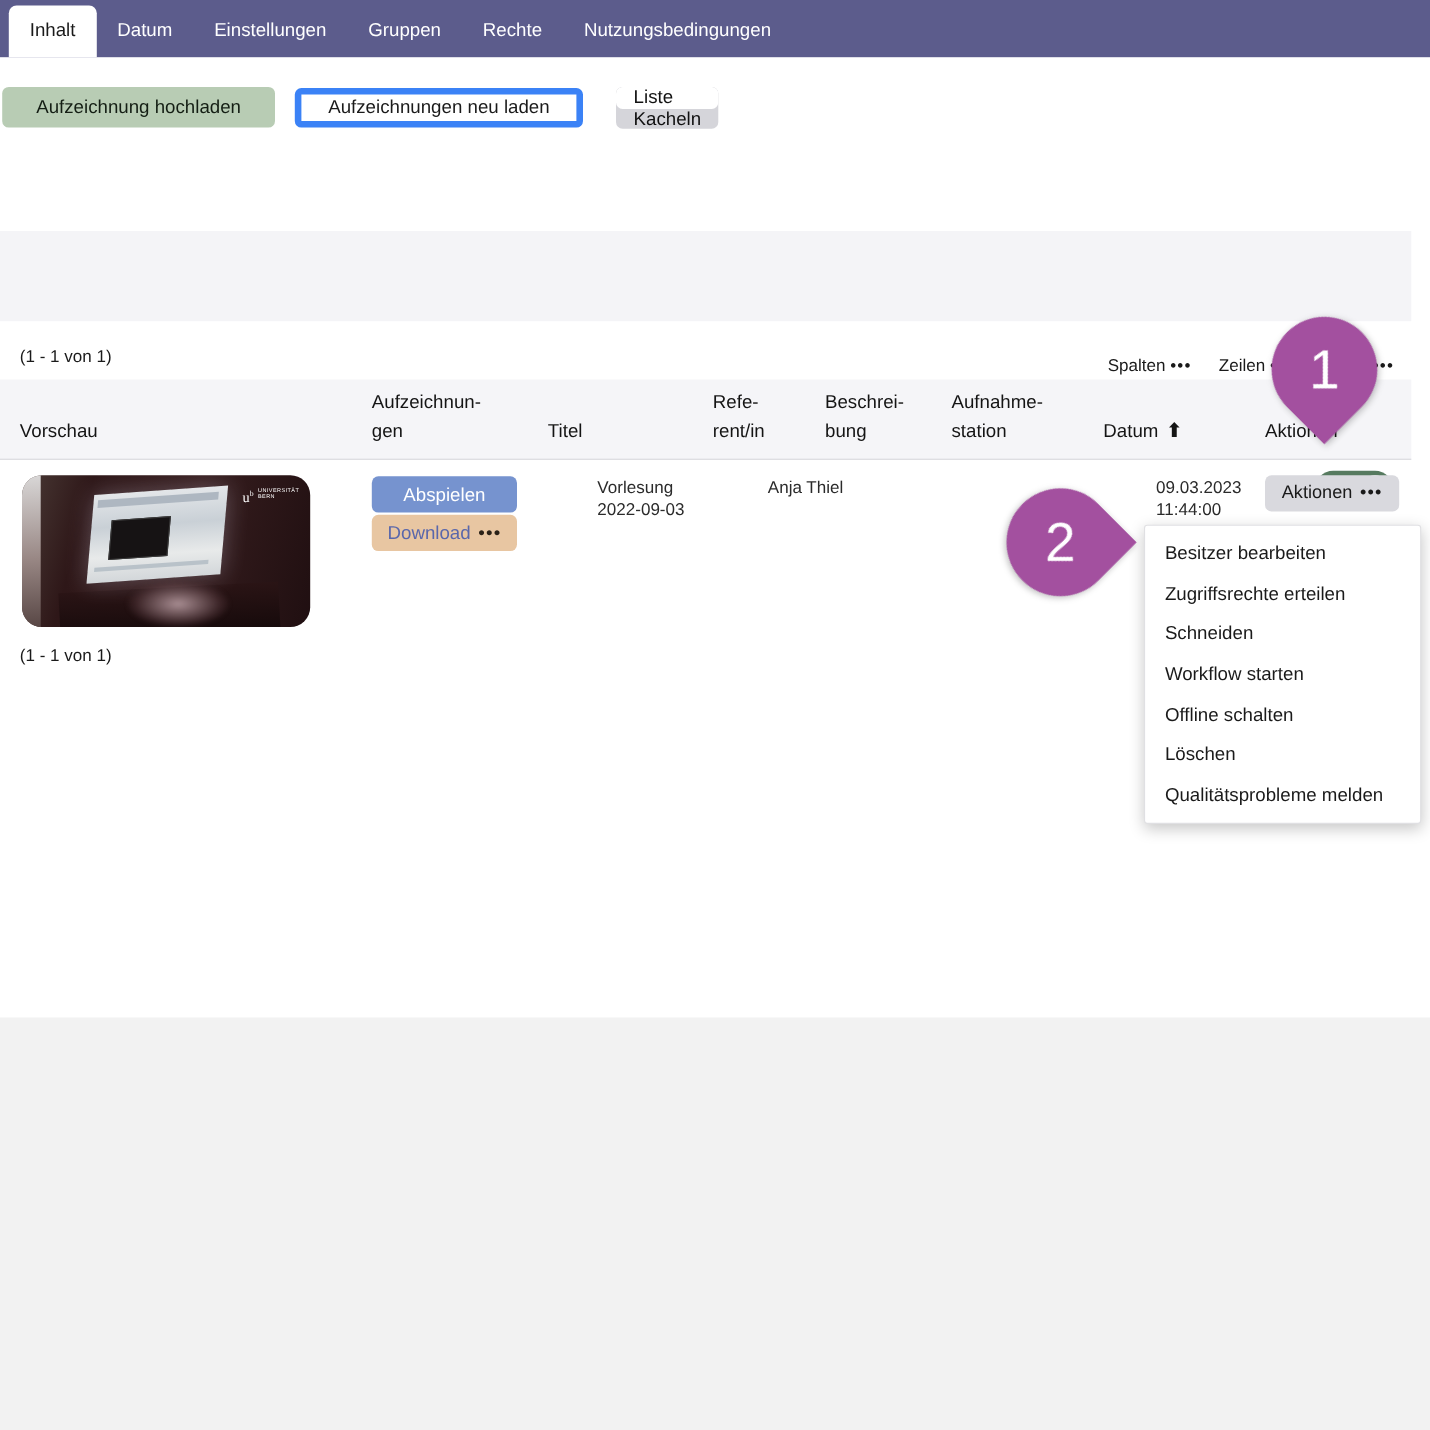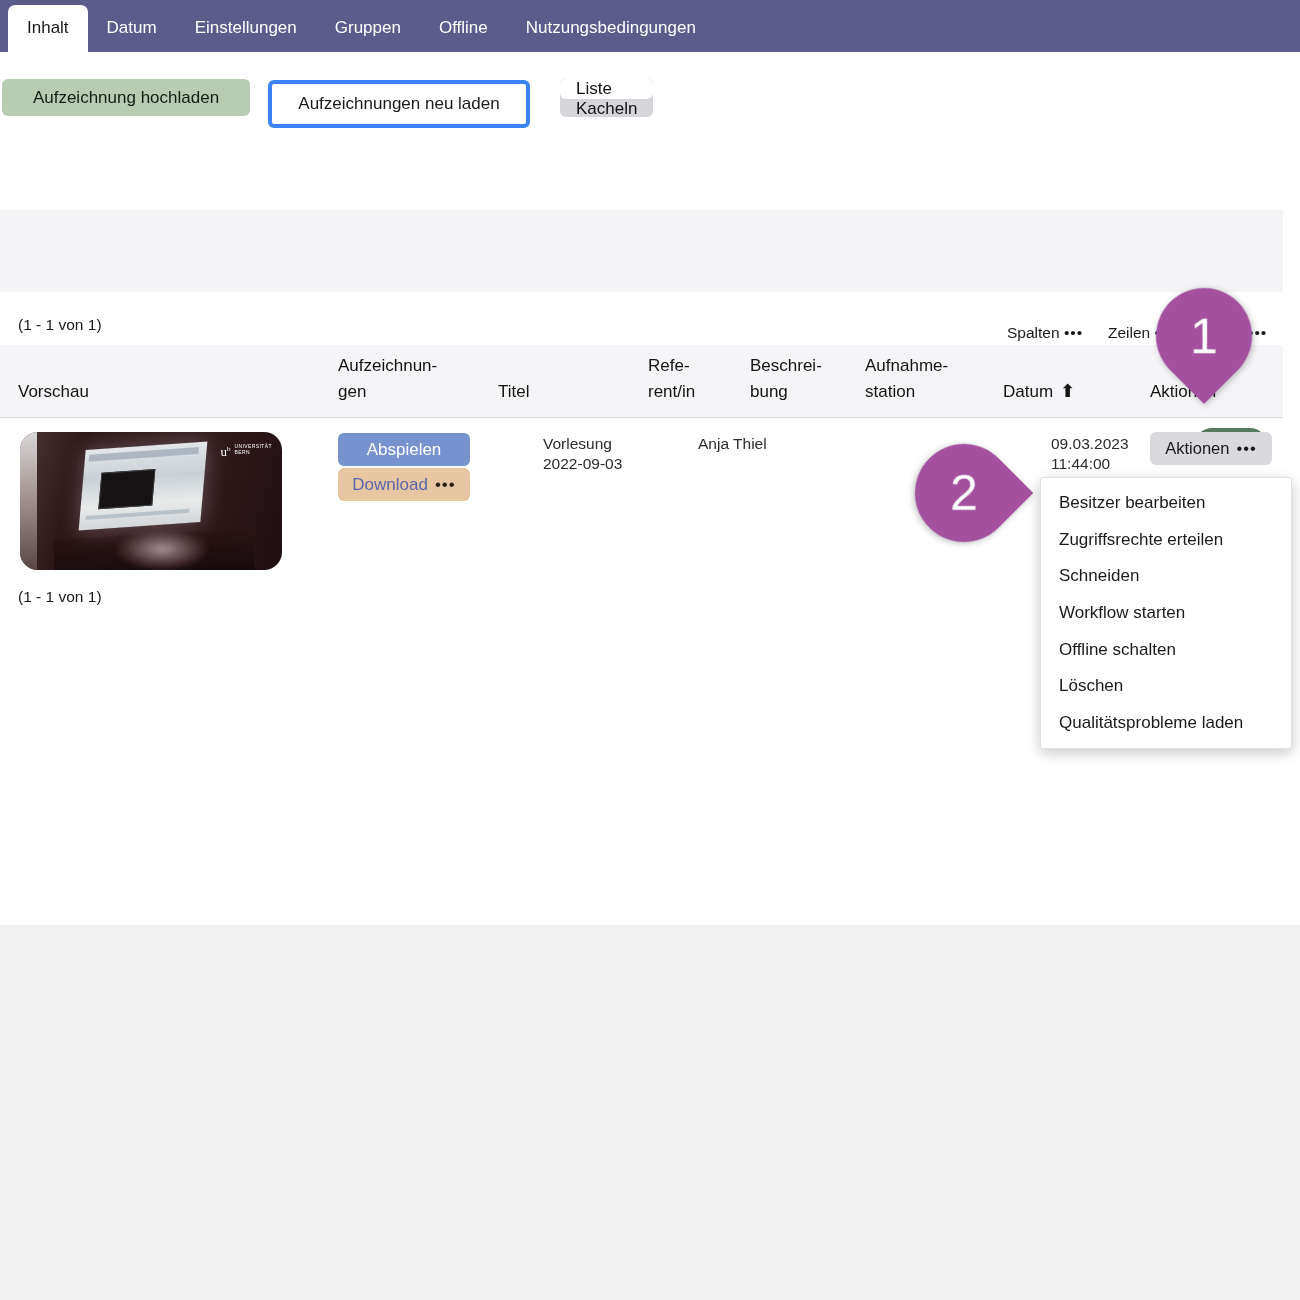--- a/index.html
+++ b/index.html
@@ -8,21 +8,21 @@
   .page { position:absolute; inset:0; }
 
   
   .navbar { position:absolute; left:0; top:0; width:1300px; height:52px; background:#5c5c8c; display:flex; align-items:flex-end; padding-left:8px; }
   .tab { font-size:17px; color:#ffffff; padding:13px 19px 14px; cursor:pointer; white-space:nowrap; }
   .tab.active { background:#ffffff; color:#1a1a1a; border-radius:7px 7px 0 0;margin-top:24px; }
 
   
   .btn { position:absolute; display:flex; align-items:center; justify-content:center; font-size:17px; border-radius:6px; cursor:pointer; }
   .btn-upload { left:2px; top:79px; width:248px; height:37px; background:#b8ccb4; color:#141e14; }
-  .btn-reload { left:268px; top:80px; width:262px; height:48px; background:#ffffff; border:4px solid #3b82f6; color:#1a1a1a; }
+  .btn-reload { left:268px; top:80px; width:262px; height:36px; background:#ffffff; border:6px solid #3b82f6; color:#1a1a1a; }
   .segmented { position:absolute; left:560px; top:79px; height:38px; display:flex; background:#d5d5da; border-radius:6px; overflow:hidden;flex-direction:column; }
   .segment { display:flex; align-items:center; padding:0 16px; font-size:17px; color:#111; cursor:pointer; }
   .segment.active { background:#ffffff; border-radius:6px; }
 
   
   .filter-band { position:absolute; left:0; top:210px; width:1283px; height:82px; background:#f4f4f7; }
   .filter-head { position:absolute; left:36px; top:221px; display:flex; align-items:center; cursor:pointer; }
   .chev { width:10px; height:10px; border-top:2px solid #2b2b2b; border-right:2px solid #2b2b2b; transform:rotate(45deg); margin-right:13px; }
   .filter-label { font-size:17px; color:#1a1a1a; }
   .filter-chip { position:absolute; left:18px; top:261px; background:#ffffff; font-size:14.5px; padding:4px 11px; color:#1a1a1a; cursor:pointer; }
@@ -92,21 +92,21 @@
 </head>
 <body>
 
 <div class="page">
 
   <div class="navbar">
     <div class="tab active">Inhalt</div>
     <div class="tab">Datum</div>
     <div class="tab">Einstellungen</div>
     <div class="tab">Gruppen</div>
-    <div class="tab">Offline</div>
+    <div class="tab">Rechte</div>
     <div class="tab">Nutzungsbedingungen</div>
   </div>
 
   <div class="btn btn-upload">Aufzeichnung hochladen</div>
   <div class="btn btn-reload">Aufzeichnungen neu laden</div>
   <div class="segmented">
     <div class="segment active">Liste</div>
     <div class="segment">Kacheln</div>
   </div>
 
@@ -207,21 +207,21 @@
 
   <div class="count-bottom">(1 - 1 von 1)</div>
 
   <div class="menu">
     <div class="menu-item">Besitzer bearbeiten</div>
     <div class="menu-item">Zugriffsrechte erteilen</div>
     <div class="menu-item">Schneiden</div>
     <div class="menu-item">Workflow starten</div>
     <div class="menu-item">Offline schalten</div>
     <div class="menu-item">Löschen</div>
-    <div class="menu-item">Qualitätsprobleme laden</div>
+    <div class="menu-item">Qualitätsprobleme melden</div>
   </div>
 
   <div class="marker marker-1">
     <span class="marker-num">1</span>
   </div>
   <div class="marker marker-2">
     <span class="marker-num">2</span>
   </div>
 
   <div class="footer"></div>

